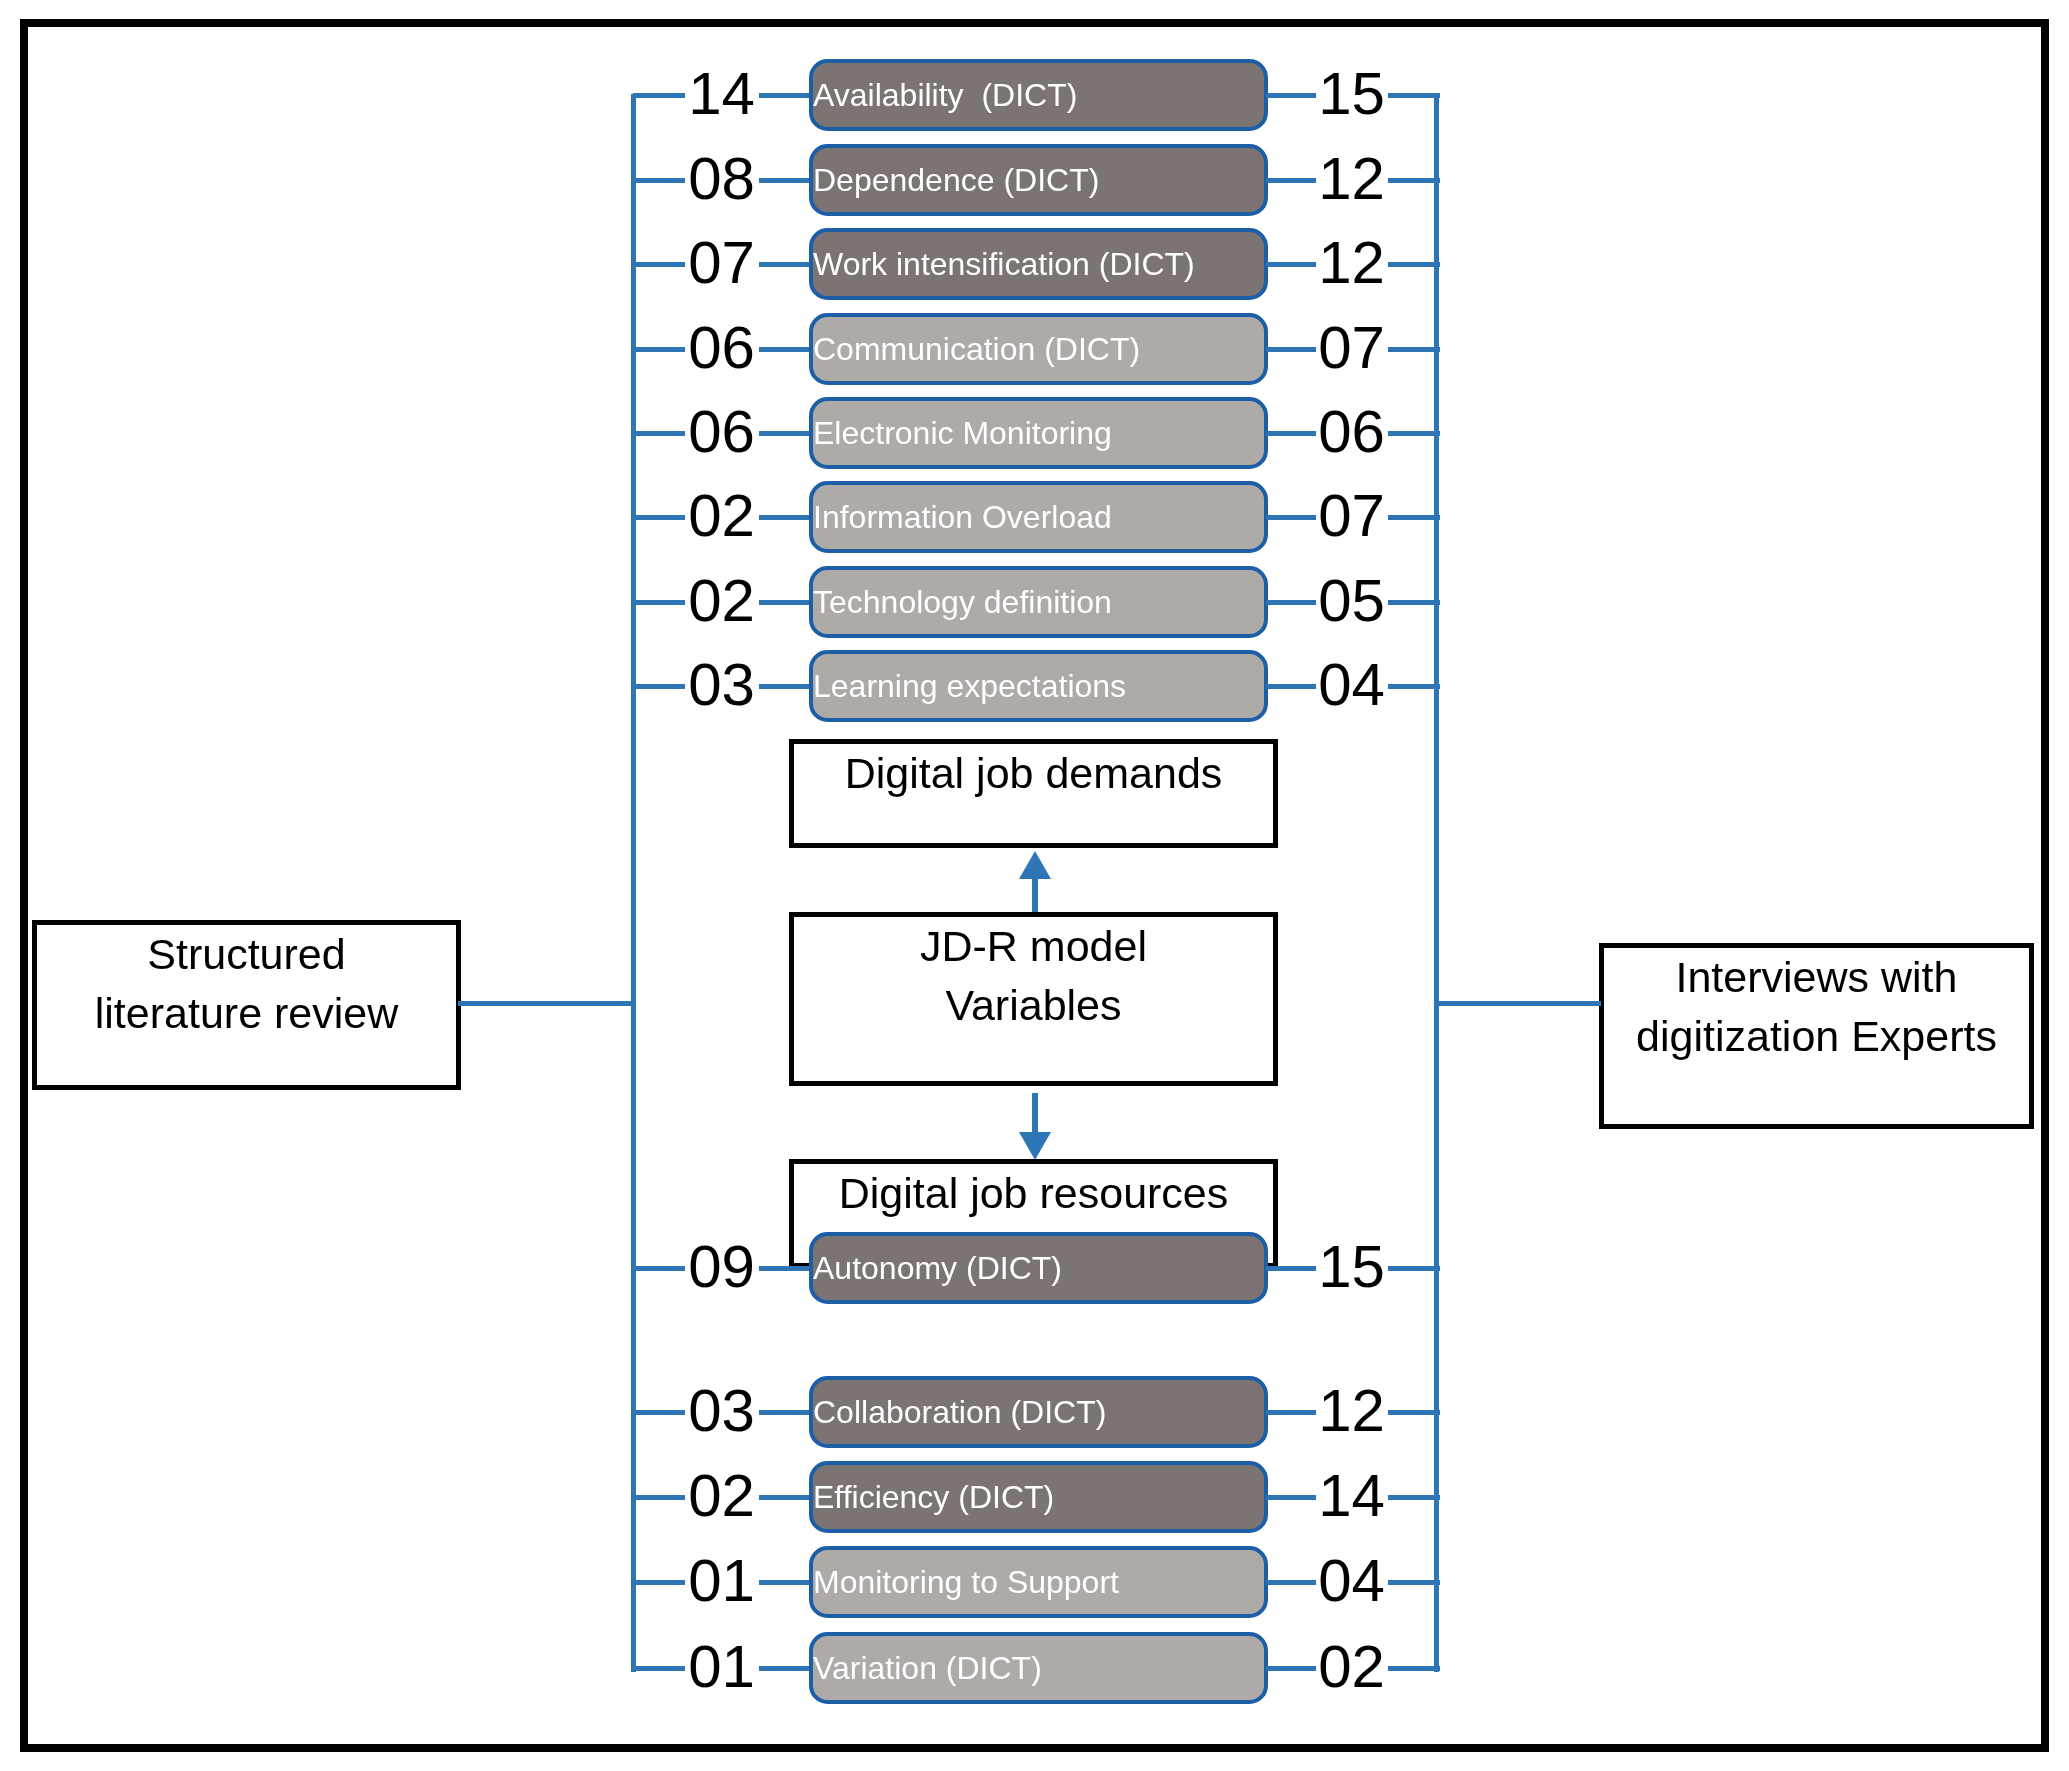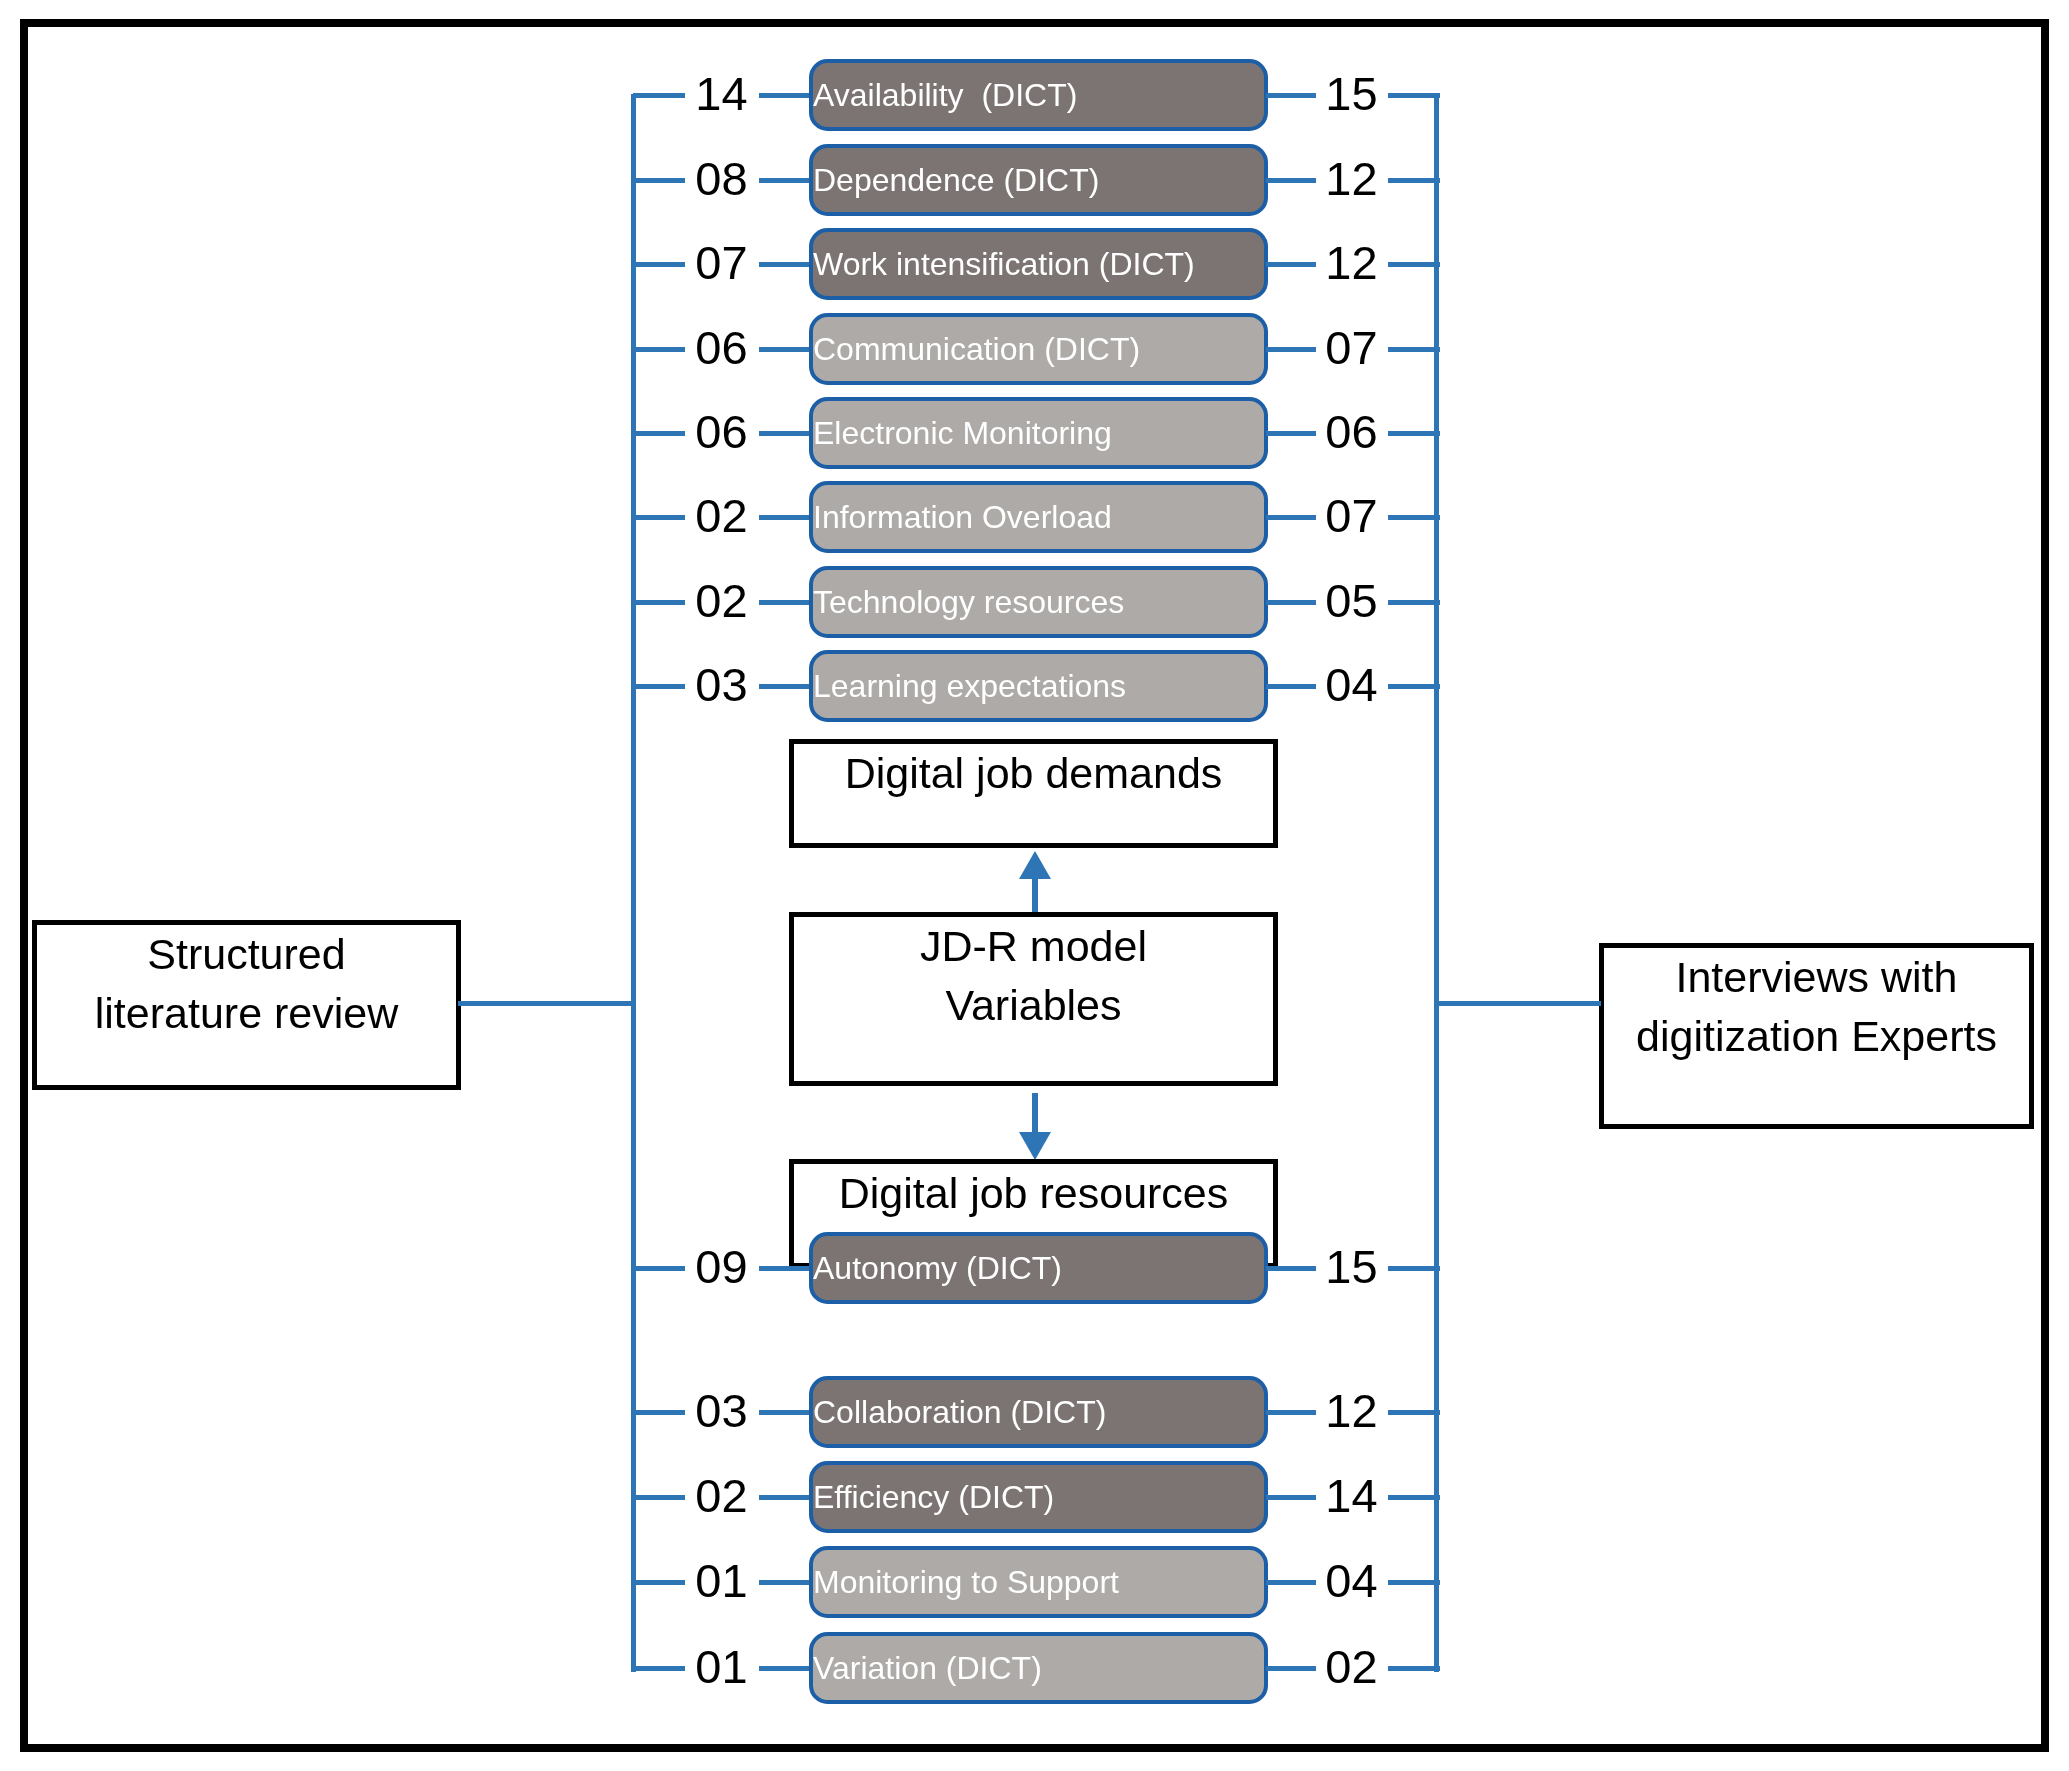--- a/index.html
+++ b/index.html
@@ -17,21 +17,21 @@
 
   
   .row{ position:absolute; left:0; width:2069px; height:72px; }
   .row .seg{ position:absolute; top:34px; height:4.6px; background:var(--blue); }
   .seg.s-l1{ left:633px;  width:52px; }
   .seg.s-l2{ left:759px;  width:52px; }
   .seg.s-r1{ left:1266px; width:50px; }
   .seg.s-r2{ left:1388px; width:52px; }
   .num{
     position:absolute; top:0; height:72px; width:87px;
-    font-size:47px; line-height:70px; color:#000; text-align:center;
+    font-size:60px; line-height:70px; color:#000; text-align:center;
   }
   .num.n-left{ left:678px; }
   .num.n-right{ left:1308px; }
   .vbox{
     position:absolute; left:809px; top:0; width:459px; height:72px;
     box-sizing:border-box; border:4.6px solid var(--border-blue); border-radius:18.6px;
     display:flex; align-items:center; 
   }
   .vbox.dark{ background:var(--dark); }
   .vbox.light{ background:var(--light); }
@@ -161,21 +161,21 @@
       </div>
       <div class="seg s-r1"></div>
       <div class="num n-right">07</div>
       <div class="seg s-r2"></div>
     </div>
     <div class="row" style="top: 566px;">
       <div class="seg s-l1"></div>
       <div class="num n-left">02</div>
       <div class="seg s-l2"></div>
       <div class="vbox light">
-        <span class="vlabel">Technology resources</span>
+        <span class="vlabel">Technology definition</span>
       </div>
       <div class="seg s-r1"></div>
       <div class="num n-right">05</div>
       <div class="seg s-r2"></div>
     </div>
     <div class="row" style="top: 650px;">
       <div class="seg s-l1"></div>
       <div class="num n-left">03</div>
       <div class="seg s-l2"></div>
       <div class="vbox light">

